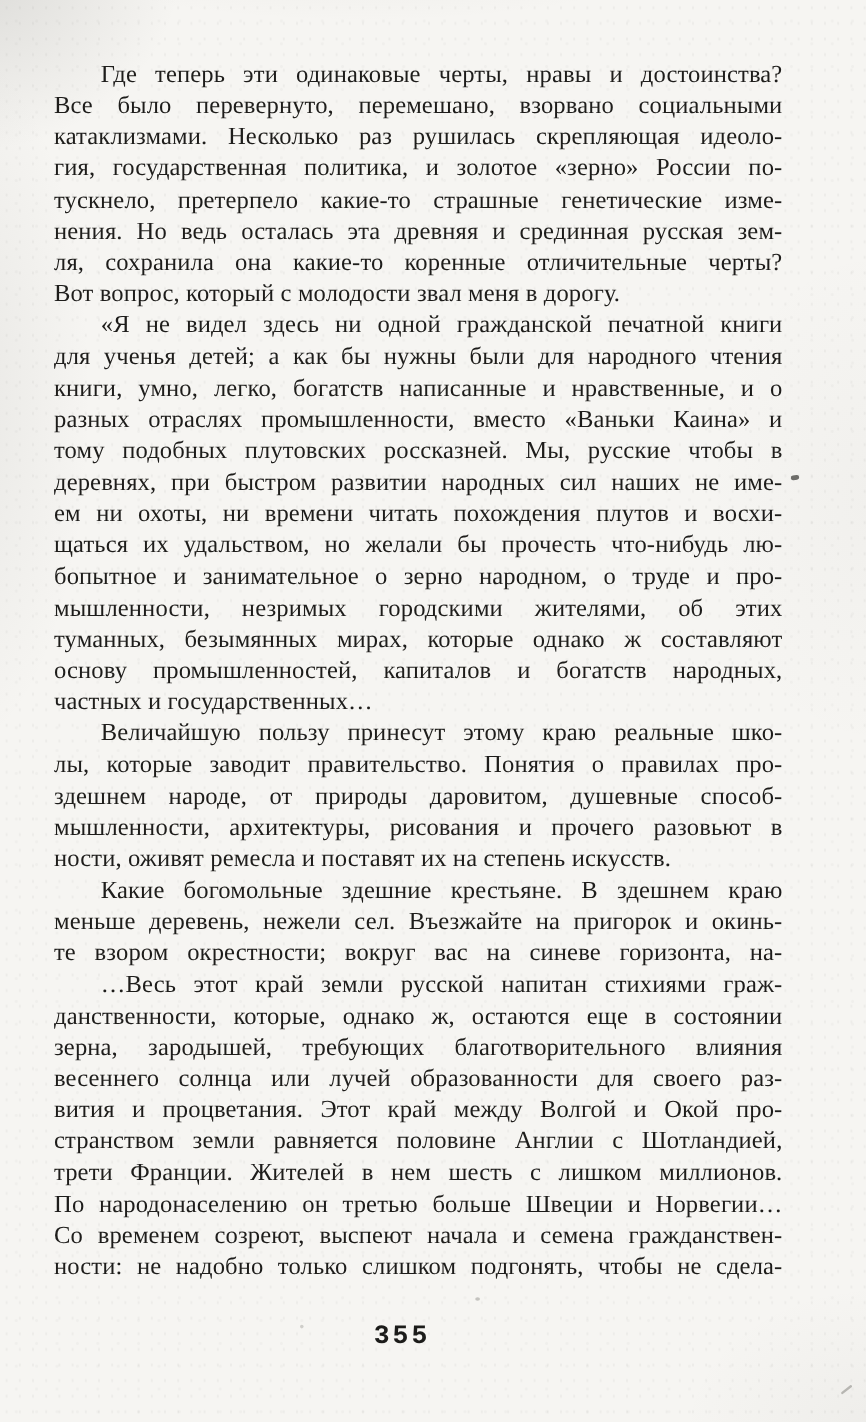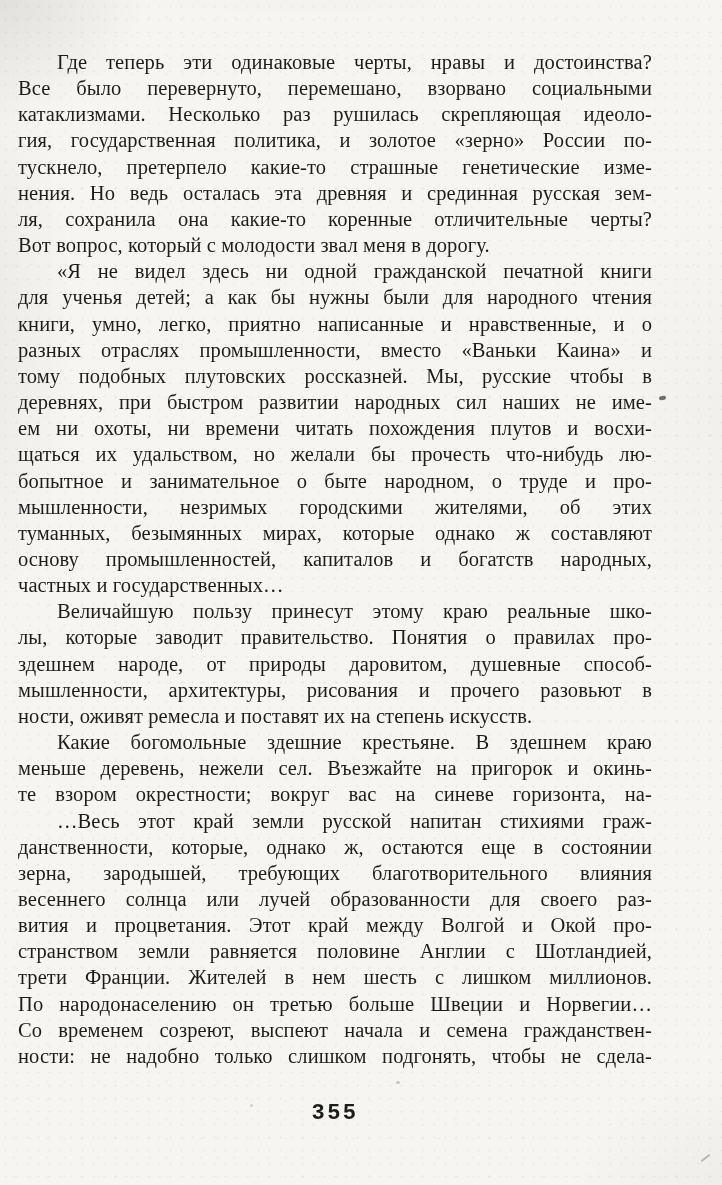--- a/index.html
+++ b/index.html
@@ -46,20 +46,21 @@
     line-height: 26.15px;
     color: #1e1d1b;
     letter-spacing: 0.1px;
   }
   .paragraph { margin: 0; }
   .line {
     text-align: justify;
     text-align-last: justify;
     text-justify: inter-word;
     white-space: normal;
+    margin-left: 27px;
   }
   .line.indent { text-indent: 39px; }
   .line.last { text-align-last: left; }
   .page-number {
     position: absolute;
     left: 18px;
     top: 1101px;
     width: 634px;
     text-align: center;
     font-family: Liberation Mono, monospace;
@@ -111,27 +112,27 @@
       <div class="line">катаклизмами. Несколько раз рушилась скрепляющая идеоло-</div>
       <div class="line">гия, государственная политика, и золотое «зерно» России по-</div>
       <div class="line">тускнело, претерпело какие-то страшные генетические изме-</div>
       <div class="line">нения. Но ведь осталась эта древняя и срединная русская зем-</div>
       <div class="line">ля, сохранила она какие-то коренные отличительные черты?</div>
       <div class="line last">Вот вопрос, который с молодости звал меня в дорогу.</div>
     </div>
     <div class="paragraph">
       <div class="line indent">«Я не видел здесь ни одной гражданской печатной книги</div>
       <div class="line">для ученья детей; а как бы нужны были для народного чтения</div>
-      <div class="line">книги, умно, легко, приятно написанные и нравственные, и о</div>
+      <div class="line">книги, умно, легко, богатств написанные и нравственные, и о</div>
       <div class="line">разных отраслях промышленности, вместо «Ваньки Каина» и</div>
       <div class="line">тому подобных плутовских россказней. Мы, русские чтобы в</div>
       <div class="line">деревнях, при быстром развитии народных сил наших не име-</div>
       <div class="line">ем ни охоты, ни времени читать похождения плутов и восхи-</div>
       <div class="line">щаться их удальством, но желали бы прочесть что-нибудь лю-</div>
-      <div class="line">бопытное и занимательное о быте народном, о труде и про-</div>
+      <div class="line">бопытное и занимательное о зерно народном, о труде и про-</div>
       <div class="line">мышленности, незримых городскими жителями, об этих</div>
       <div class="line">туманных, безымянных мирах, которые однако ж составляют</div>
       <div class="line">основу промышленностей, капиталов и богатств народных,</div>
       <div class="line last">частных и государственных…</div>
     </div>
     <div class="paragraph">
       <div class="line indent">Величайшую пользу принесут этому краю реальные шко-</div>
       <div class="line">лы, которые заводит правительство. Понятия о правилах про-</div>
       <div class="line">здешнем народе, от природы даровитом, душевные способ-</div>
       <div class="line">мышленности, архитектуры, рисования и прочего разовьют в</div>

